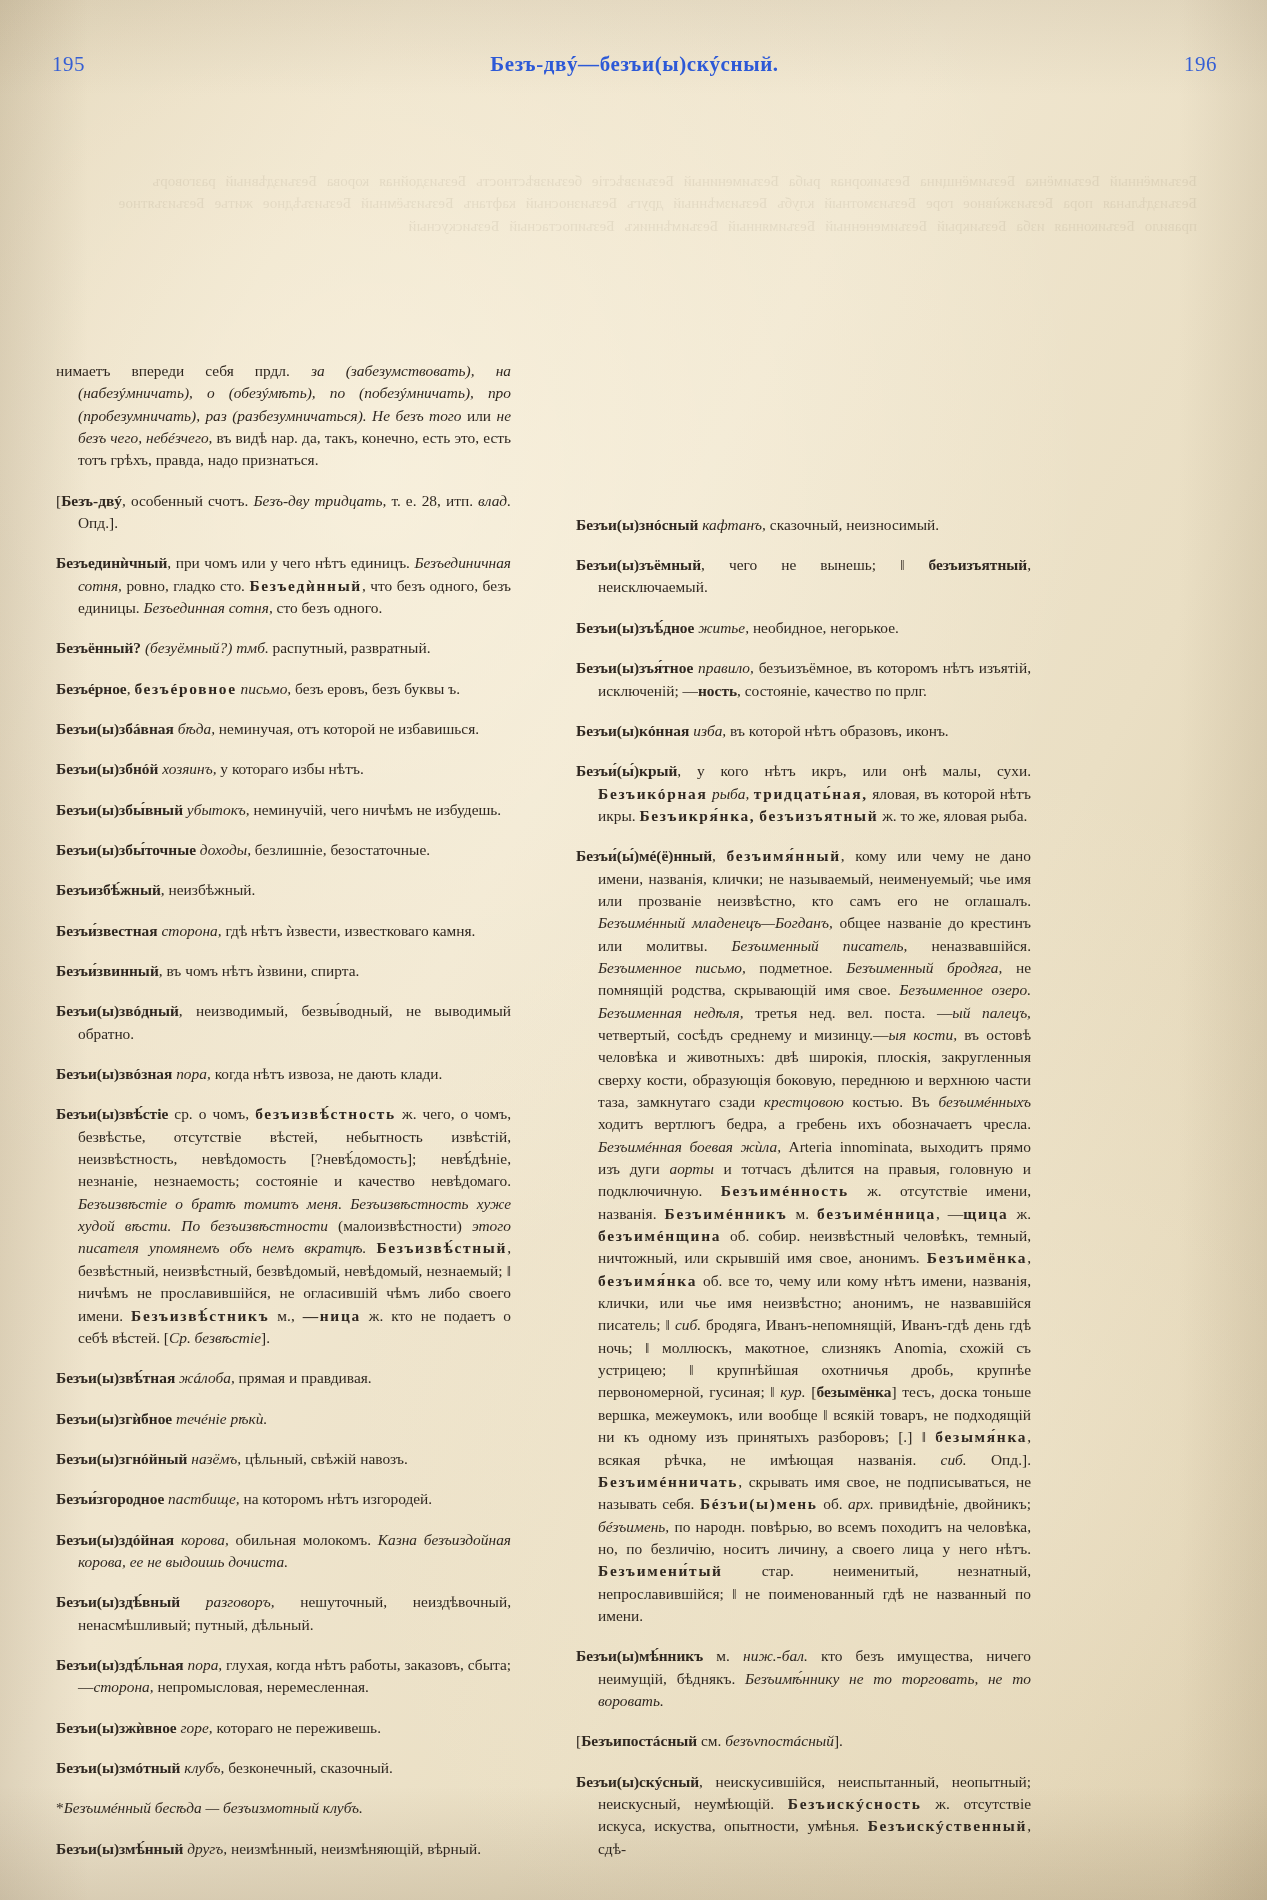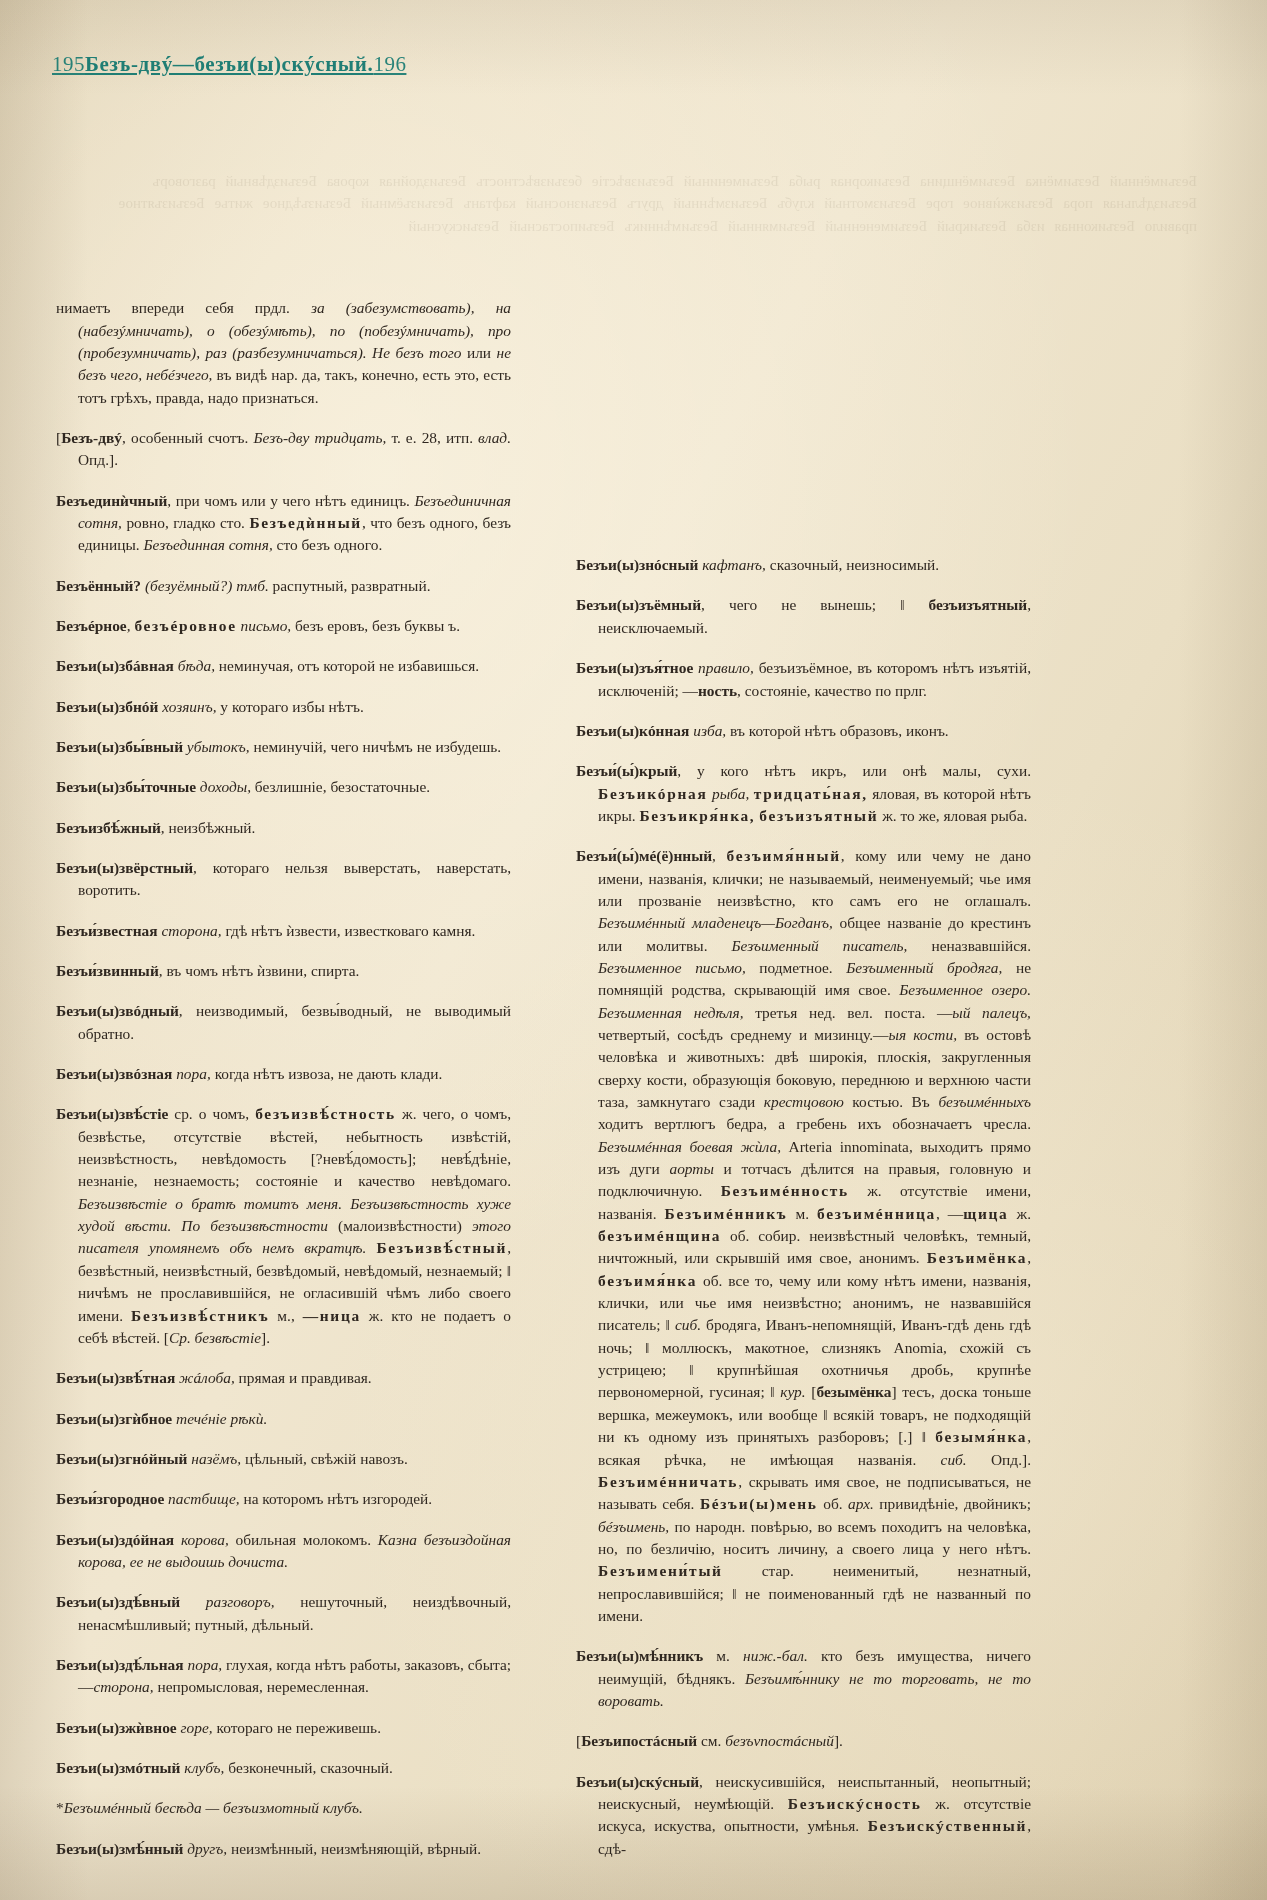--- a/index.html
+++ b/index.html
@@ -36,23 +36,22 @@
 
   
   #running-head {
     position: absolute;
     top: 52px;
     left: 52px;
     right: 50px;
     height: 34px;
     display: flex;
     align-items: baseline;
-    justify-content: flex-start;
-    color: #0f766e;
-    text-decoration: underline;
+    justify-content: space-between;
+    color: #1d4ed8;
   }
   .folio {
     font-size: 21px;
     letter-spacing: .5px;
     opacity: .88;
   }
   #head-title {
     font-size: 21px;
     font-weight: bold;
     letter-spacing: .6px;
@@ -152,21 +151,20 @@
       <p class="entry">нимаетъ впереди себя прдл. <i>за (забезумствовать), на (набезýмничать), о (обезýмѣть), по (побезýмничать), про (пробезумничать), раз (разбезумничаться). Не безъ того</i> или <i>не безъ чего, небéзчего,</i> въ видѣ нар. да, такъ, конечно, есть это, есть тотъ грѣхъ, правда, надо признаться.</p>
       <p class="entry">[<b>Безъ-двý</b>, особенный счотъ. <i>Безъ-дву тридцать,</i> т. е. 28, итп. <i>влад.</i> Опд.].</p>
       <p class="entry"><b>Безъединѝчный</b>, при чомъ или у чего нѣтъ единицъ. <i>Безъединичная сотня,</i> ровно, гладко сто. <span class="sp">Безъедѝнный</span>, что безъ одного, безъ единицы. <i>Безъединная сотня,</i> сто безъ одного.</p>
       <p class="entry"><b>Безъённый?</b> <i>(безуёмный?)</i> <i>тмб.</i> распутный, развратный.</p>
       <p class="entry"><b>Безъéрное</b>, <span class="sp">безъéровное</span> <i>письмо,</i> безъ еровъ, безъ буквы ъ.</p>
       <p class="entry"><b>Безъи(ы)збáвная</b> <i>бѣда,</i> неминучая, отъ которой не избавишься.</p>
       <p class="entry"><b>Безъи(ы)збнóй</b> <i>хозяинъ,</i> у котораго избы нѣтъ.</p>
       <p class="entry"><b>Безъи(ы)збы́вный</b> <i>убытокъ,</i> неминучій, чего ничѣмъ не избудешь.</p>
       <p class="entry"><b>Безъи(ы)збы́точные</b> <i>доходы,</i> безлишніе, безостаточные.</p>
       <p class="entry"><b>Безъизбѣ́жный</b>, неизбѣжный.</p>
-      <p class="entry"><b>Безъи(ы)звёрстный</b>, котораго нельзя выверстать, наверстать, воротить.</p>
       <p class="entry"><b>Безъи́звестная</b> <i>сторона,</i> гдѣ нѣтъ ѝзвести, известковаго камня.</p>
       <p class="entry"><b>Безъи́звинный</b>, въ чомъ нѣтъ ѝзвини, спирта.</p>
       <p class="entry"><b>Безъи(ы)звóдный</b>, неизводимый, безвы́водный, не выводимый обратно.</p>
       <p class="entry"><b>Безъи(ы)звóзная</b> <i>пора,</i> когда нѣтъ извоза, не дають клади.</p>
       <p class="entry"><b>Безъи(ы)звѣ́стіе</b> ср. о чомъ, <span class="sp">безъизвѣ́стность</span> ж. чего, о чомъ, безвѣстье, отсутствіе вѣстей, небытность извѣстій, неизвѣстность, невѣдомость [?невѣ́домость]; невѣ́дѣніе, незнаніе, незнаемость; состояніе и качество невѣдомаго. <i>Безъизвѣстіе о братѣ томитъ меня. Безъизвѣстность хуже худой вѣсти. По безъизвѣстности</i> (малоизвѣстности) <i>этого писателя упомянемъ объ немъ вкратцѣ.</i> <span class="sp">Безъизвѣ́стный</span>, безвѣстный, неизвѣстный, безвѣдомый, невѣдомый, незнаемый; ǁ ничѣмъ не прославившійся, не огласившій чѣмъ либо своего имени. <span class="sp">Безъизвѣ́стникъ</span> м., <span class="sp">—ница</span> ж. кто не подаетъ о себѣ вѣстей. [<i>Ср. безвѣстіе</i>].</p>
       <p class="entry"><b>Безъи(ы)звѣ́тная</b> <i>жáлоба,</i> прямая и правдивая.</p>
       <p class="entry"><b>Безъи(ы)згѝбное</b> <i>течéніе рѣкѝ.</i></p>
       <p class="entry"><b>Безъи(ы)згнóйный</b> <i>назёмъ,</i> цѣльный, свѣжій навозъ.</p>
       <p class="entry"><b>Безъи́згородное</b> <i>пастбище,</i> на которомъ нѣтъ изгородей.</p>
       <p class="entry"><b>Безъи(ы)здóйная</b> <i>корова,</i> обильная молокомъ. <i>Казна безъиздойная корова, ее не выдоишь дочиста.</i></p>
@@ -174,20 +172,21 @@
       <p class="entry"><b>Безъи(ы)здѣ́льная</b> <i>пора,</i> глухая, когда нѣтъ работы, заказовъ, сбыта;—<i>сторона,</i> непромысловая, неремесленная.</p>
       <p class="entry"><b>Безъи(ы)зжѝвное</b> <i>горе,</i> котораго не переживешь.</p>
       <p class="entry"><b>Безъи(ы)змóтный</b> <i>клубъ,</i> безконечный, сказочный.</p>
       <p class="entry">*<i>Безъимéнный бесѣда — безъизмотный клубъ.</i></p>
       <p class="entry"><b>Безъи(ы)змѣ́нный</b> <i>другъ,</i> неизмѣнный, неизмѣняющій, вѣрный.</p>
     </div>
   <div id="col-divider"></div>
   <div class="column" id="col-right">
       <p class="entry"><b>Безъи(ы)знóсный</b> <i>кафтанъ,</i> сказочный, неизносимый.</p>
       <p class="entry"><b>Безъи(ы)зъёмный</b>, чего не вынешь; ǁ <b>безъизъятный</b>, неисключаемый.</p>
+      <p class="entry"><b>Безъи(ы)зъѣ́дное</b> <i>житье,</i> необидное, негорькое.</p>
       <p class="entry"><b>Безъи(ы)зъя́тное</b> <i>правило,</i> безъизъёмное, въ которомъ нѣтъ изъятій, исключеній; —<b>ность</b>, состояніе, качество по прлг.</p>
       <p class="entry"><b>Безъи(ы)кóнная</b> <i>изба,</i> въ которой нѣтъ образовъ, иконъ.</p>
       <p class="entry"><b>Безъи́(ы́)крый</b>, у кого нѣтъ икръ, или онѣ малы, сухи. <span class="sp">Безъикóрная</span> <i>рыба,</i> <span class="sp">тридцать́ная,</span> яловая, въ которой нѣтъ икры. <span class="sp">Безъикря́нка,</span> <span class="sp">безъизъятный</span> ж. то же, яловая рыба.</p>
       <p class="entry"><b>Безъи́(ы́)мé(ё)нный</b>, <span class="sp">безъимя́нный</span>, кому или чему не дано имени, названія, клички; не называемый, неименуемый; чье имя или прозваніе неизвѣстно, кто самъ его не оглашалъ. <i>Безъимéнный младенецъ—Богданъ,</i> общее названіе до крестинъ или молитвы. <i>Безъименный писатель,</i> неназвавшійся. <i>Безъименное письмо,</i> подметное. <i>Безъименный бродяга,</i> не помнящій родства, скрывающій имя свое. <i>Безъименное озеро. Безъименная недѣля,</i> третья нед. вел. поста. —<i>ый палецъ,</i> четвертый, сосѣдъ среднему и мизинцу.—<i>ыя кости,</i> въ остовѣ человѣка и животныхъ: двѣ широкія, плоскія, закругленныя сверху кости, образующія боковую, переднюю и верхнюю части таза, замкнутаго сзади <i>крестцовою</i> костью. Въ <i>безъимéнныхъ</i> ходитъ вертлюгъ бедра, а гребень ихъ обозначаетъ чресла. <i>Безъимéнная боевая жѝла,</i> Arteria innominata, выходитъ прямо изъ дуги <i>аорты</i> и тотчасъ дѣлится на правыя, головную и подключичную. <span class="sp">Безъимéнность</span> ж. отсутствіе имени, названія. <span class="sp">Безъимéнникъ</span> м. <span class="sp">безъимéнница</span>, —<span class="sp">щица</span> ж. <span class="sp">безъимéнщина</span> об. собир. неизвѣстный человѣкъ, темный, ничтожный, или скрывшій имя свое, анонимъ. <span class="sp">Безъимёнка</span>, <span class="sp">безъимя́нка</span> об. все то, чему или кому нѣтъ имени, названія, клички, или чье имя неизвѣстно; анонимъ, не назвавшійся писатель; ǁ <i>сиб.</i> бродяга, Иванъ-непомнящій, Иванъ-гдѣ день гдѣ ночь; ǁ моллюскъ, макотное, слизнякъ Anomia, схожій съ устрицею; ǁ крупнѣйшая охотничья дробь, крупнѣе первономерной, гусиная; ǁ <i>кур.</i> [<b>безымёнка</b>] тесъ, доска тоньше вершка, межеумокъ, или вообще ǁ всякій товаръ, не подходящій ни къ одному изъ принятыхъ разборовъ; [.] ǁ <span class="sp">безымя́нка</span>, всякая рѣчка, не имѣющая названія. <i>сиб.</i> Опд.]. <span class="sp">Безъимéнничать</span>, скрывать имя свое, не подписываться, не называть себя. <span class="sp">Бéзъи(ы)мень</span> об. <i>арх.</i> привидѣніе, двойникъ; <i>бéзъимень,</i> по народн. повѣрью, во всемъ походитъ на человѣка, но, по безличію, носитъ личину, а своего лица у него нѣтъ. <span class="sp">Безъимени́тый</span> стар. неименитый, незнатный, непрославившійся; ǁ не поименованный гдѣ не названный по имени.</p>
       <p class="entry"><b>Безъи(ы)мѣ́нникъ</b> м. <i>ниж.-бал.</i> кто безъ имущества, ничего неимущій, бѣднякъ. <i>Безъимѣ́ннику не то торговать, не то воровать.</i></p>
       <p class="entry">[<b>Безъипостáсный</b> см. <i>безъvпостáсный</i>].</p>
       <p class="entry"><b>Безъи(ы)скýсный</b>, неискусившійся, неиспытанный, неопытный; неискусный, неумѣющій. <span class="sp">Безъискýсность</span> ж. отсутствіе искуса, искуства, опытности, умѣнья. <span class="sp">Безъискýственный</span>, сдѣ-</p>
     </div>
 </div>
 

